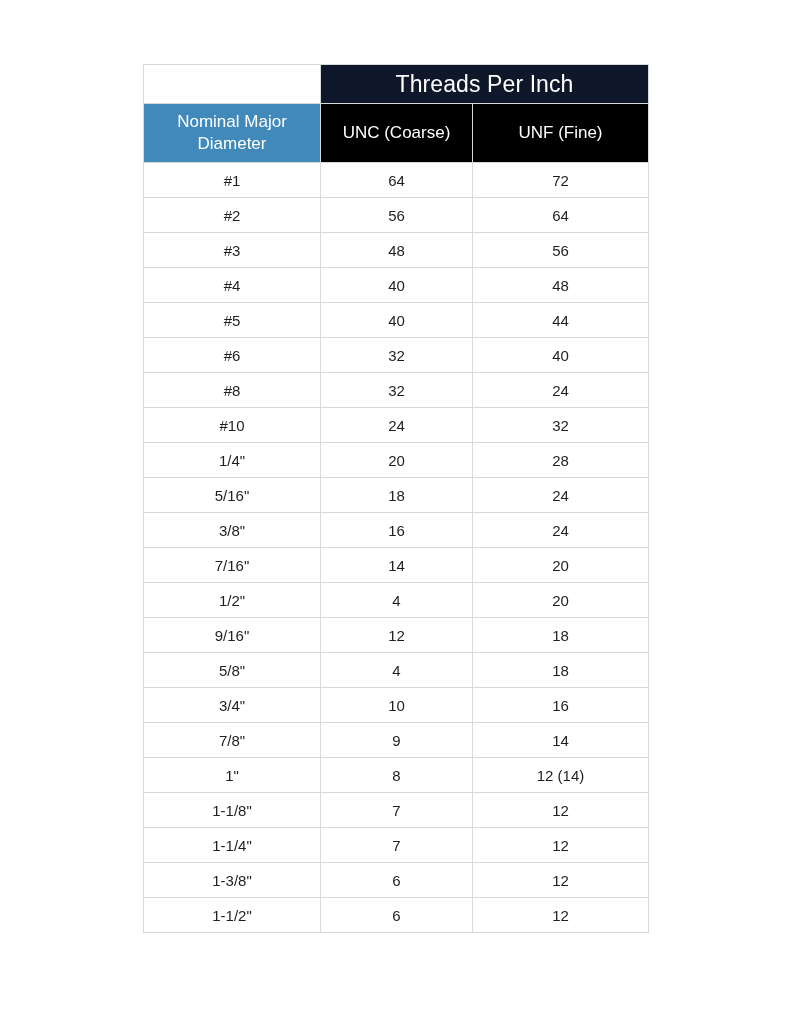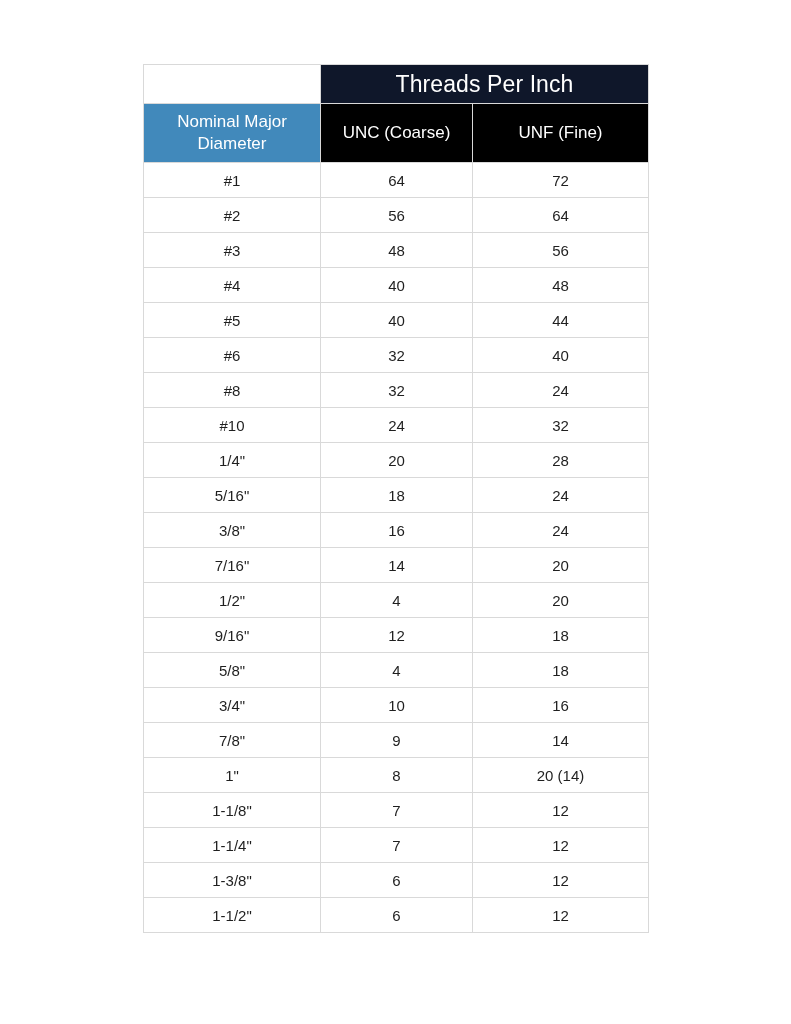--- a/index.html
+++ b/index.html
@@ -202,21 +202,21 @@
             <td>16</td>
           </tr>
           <tr>
             <td>7/8"</td>
             <td>9</td>
             <td>14</td>
           </tr>
           <tr>
             <td>1"</td>
             <td>8</td>
-            <td>20 (14)</td>
+            <td>12 (14)</td>
           </tr>
           <tr>
             <td>1-1/8"</td>
             <td>7</td>
             <td>12</td>
           </tr>
           <tr>
             <td>1-1/4"</td>
             <td>7</td>
             <td>12</td>

